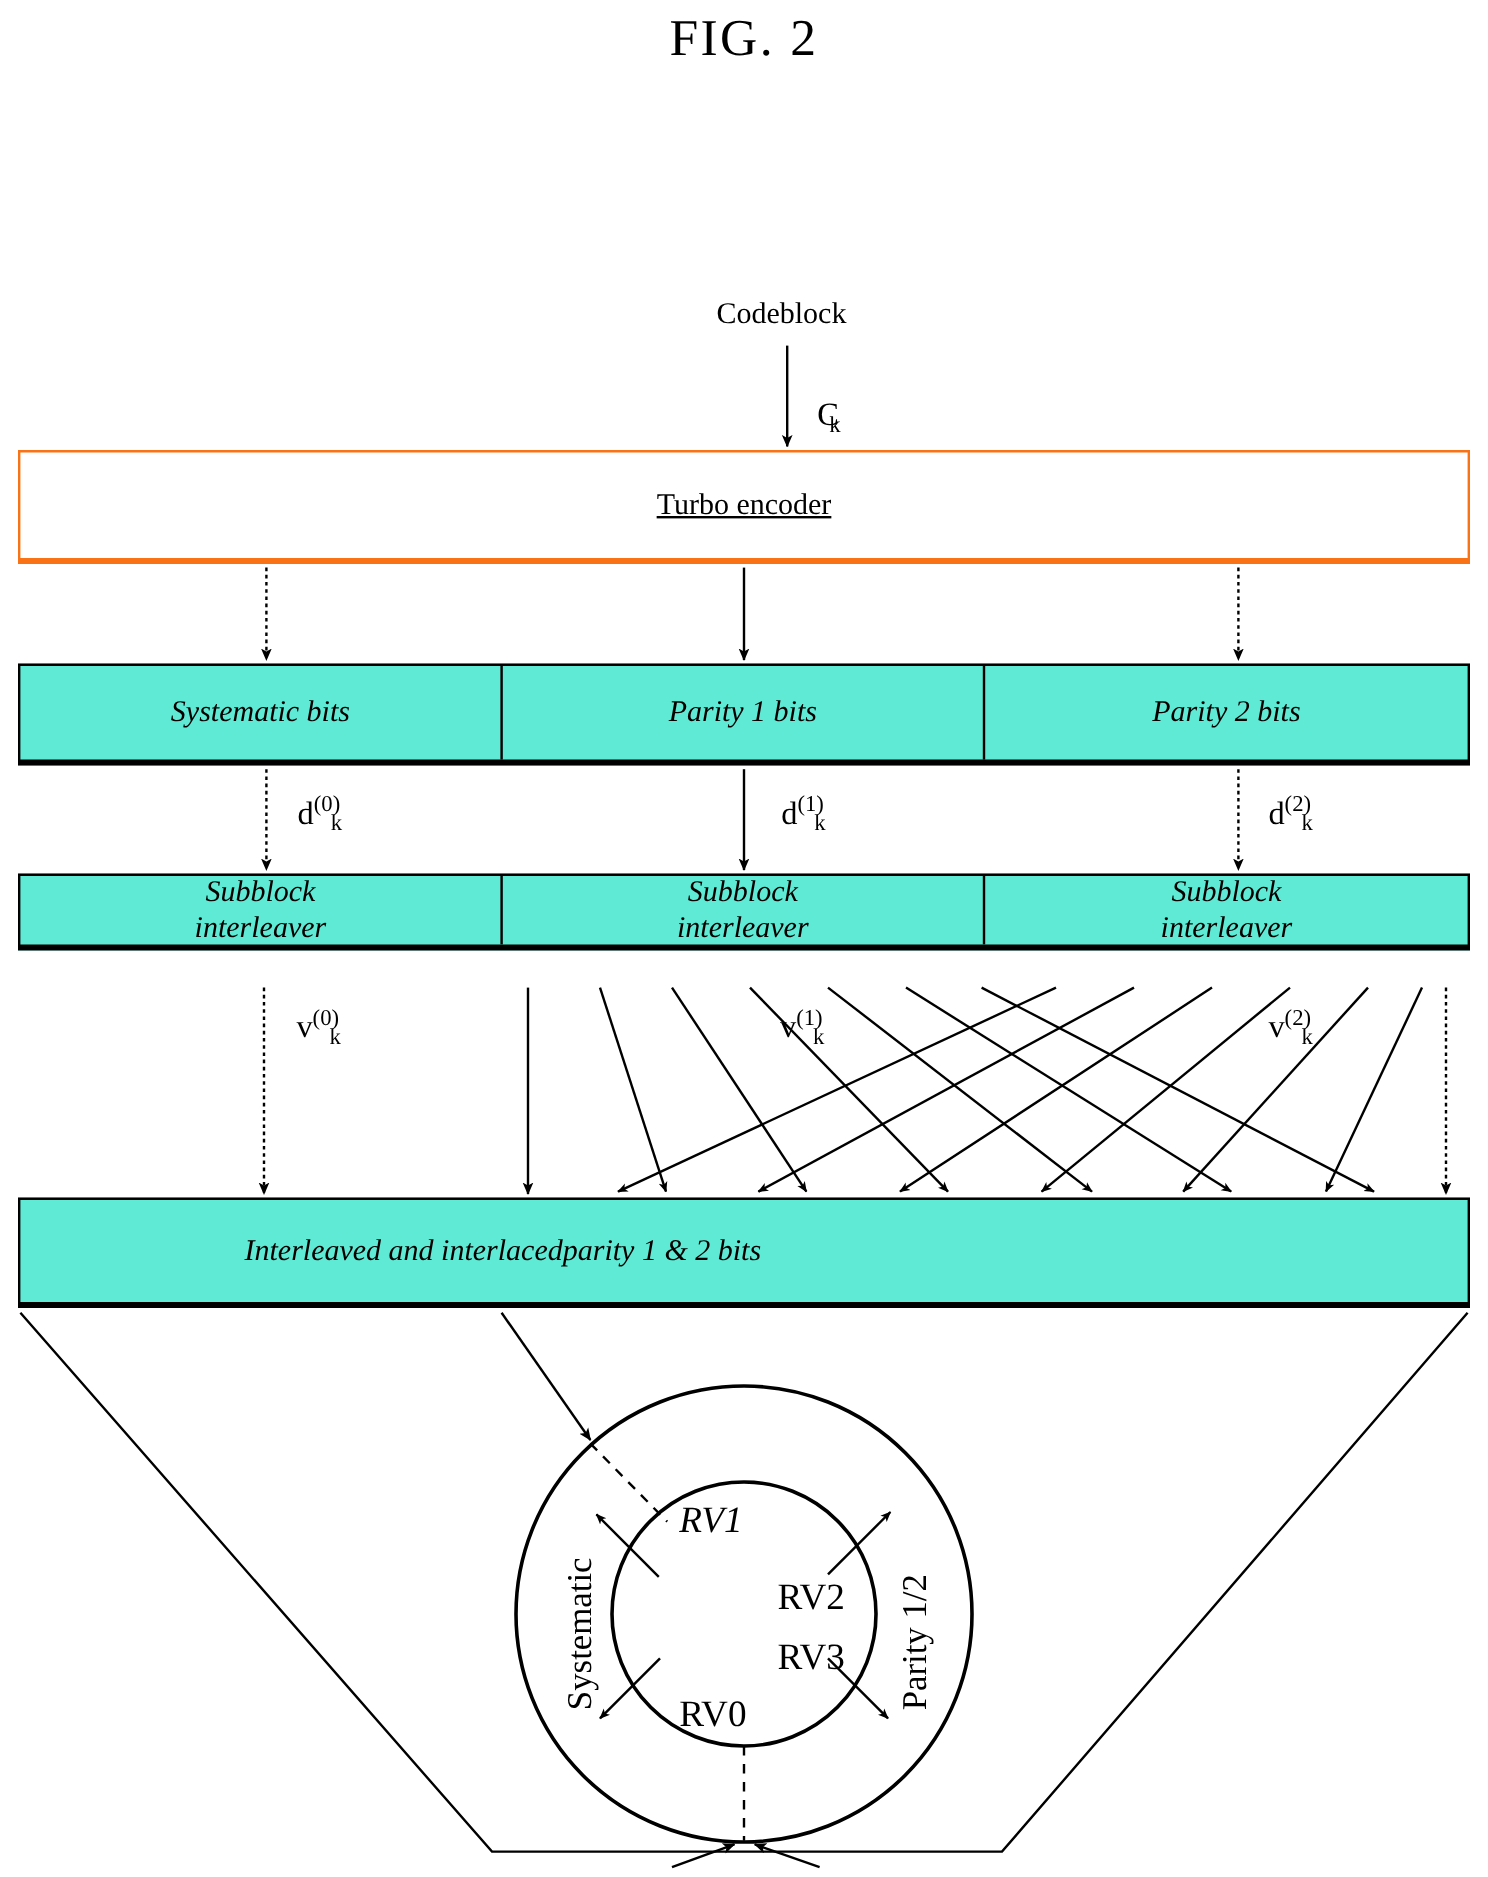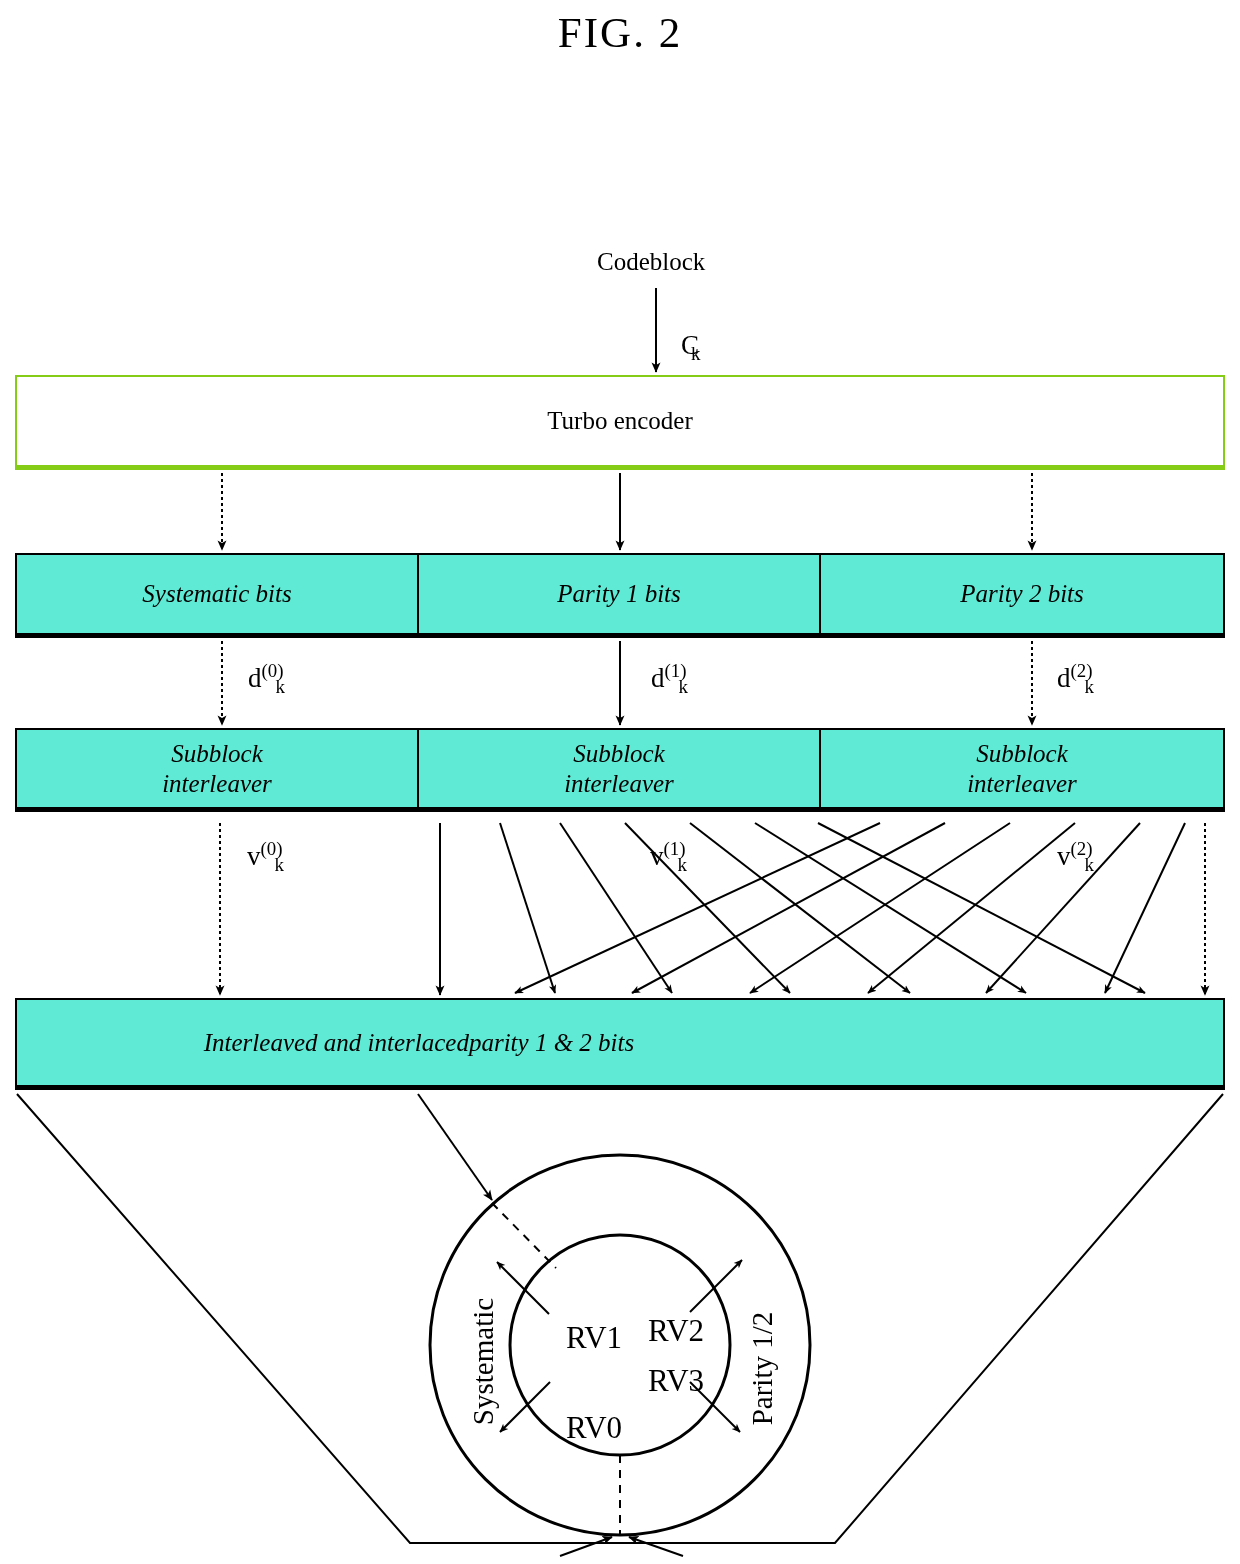--- a/index.html
+++ b/index.html
@@ -30,28 +30,29 @@
     font-size: 43px;
     letter-spacing: 2px;
     font-family: "Liberation Serif", "DejaVu Serif", serif;
     white-space: pre;
   }
 
   
   .box {
     position: absolute;
     box-sizing: border-box;
-    border: 2px solid #84cc16;
+    border: 2px solid #f97316;
     background: #fff;
     display: flex;
     align-items: center;
     justify-content: center;
     text-align: center;
     line-height: 1.18;
     font-size: 25px;
+    text-decoration: underline;
   }
   .box.thickbase { border-bottom-width: 5px; }
   .row-strip {
     position: absolute;
     box-sizing: border-box;
     border: 2px solid #000;
     border-bottom-width: 5px;
     background: #5eead4;
     display: flex;
     font-style: italic;
@@ -138,21 +139,21 @@
       <span>Parity 2 bits</span>
     </div>
   </div>
 
   <div class="mathlabel" style="left:248px; top:660px;"><span>d</span><sup>(0)</sup><sub>k</sub></div>
 
   <div class="mathlabel" style="left:651px; top:660px;"><span>d</span><sup>(1)</sup><sub>k</sub></div>
 
   <div class="mathlabel" style="left:1057px; top:660px;"><span>d</span><sup>(2)</sup><sub>k</sub></div>
 
-  <div class="row-strip" style="left:15px; top:728px; width:1210px; height:84px;">
+  <div class="row-strip" style="left:15px; top:728px; width:1210px; height:64px;">
     <div class="cell" style="width:402px; flex-direction:column;">
       <span>Subblock</span>
       <span>interleaver</span>
     </div>
     <div class="cell" style="width:402px; flex-direction:column;">
       <span>Subblock</span>
       <span>interleaver</span>
     </div>
     <div class="cell" style="width:402px; flex-direction:column;">
       <span>Subblock</span>
@@ -170,21 +171,21 @@
     <div class="cell" style="width:804px; flex-direction:row;">
       <span>Interleaved and interlaced</span>
       <span>parity 1 &amp; 2 bits</span>
     </div>
   </div>
 
   <div class="circ-label" style="left:420px; top:1345px; transform: rotate(-90deg);">Systematic</div>
 
   <div class="circ-label" style="left:706px; top:1352px; transform: rotate(-90deg);">Parity 1/2</div>
 
-  <div class="rv-label" style="left:566px; top:1320px;">RV1</div>
+  <div class="rv-label" style="left:566px; top:1249px;font-style:italic;">RV1</div>
   <div class="rv-label" style="left:648px; top:1313px;">RV2</div>
   <div class="rv-label" style="left:566px; top:1366px;margin-top:44px;">RV0</div>
   <div class="rv-label" style="left:648px; top:1363px;">RV3</div>
 
   <svg class="overlay" viewBox="0 0 1240 1564">
     <defs>
       <marker id="ah" viewBox="0 0 10 10" refX="9.2" refY="5" markerWidth="5.2" markerHeight="5.2" orient="auto-start-reverse">
         <path d="M 0 0.7 L 10 5 L 0 9.3 L 2.4 5 Z" fill="#000"></path>
       </marker>
       <marker id="ahs" viewBox="0 0 10 10" refX="9.2" refY="5" markerWidth="4.4" markerHeight="4.4" orient="auto-start-reverse">

